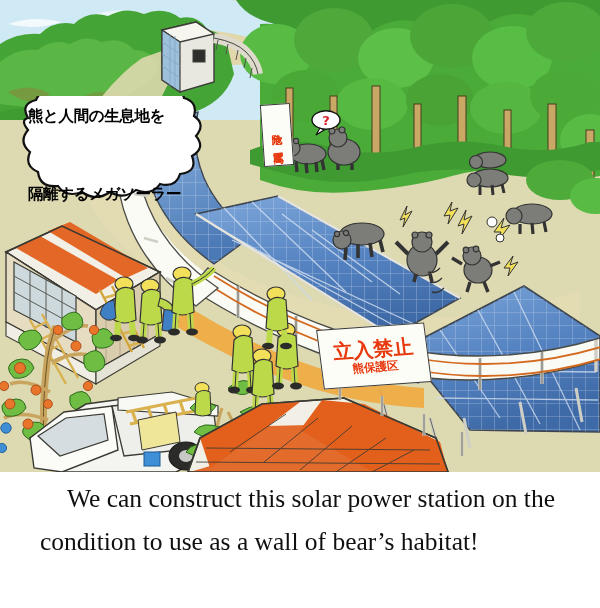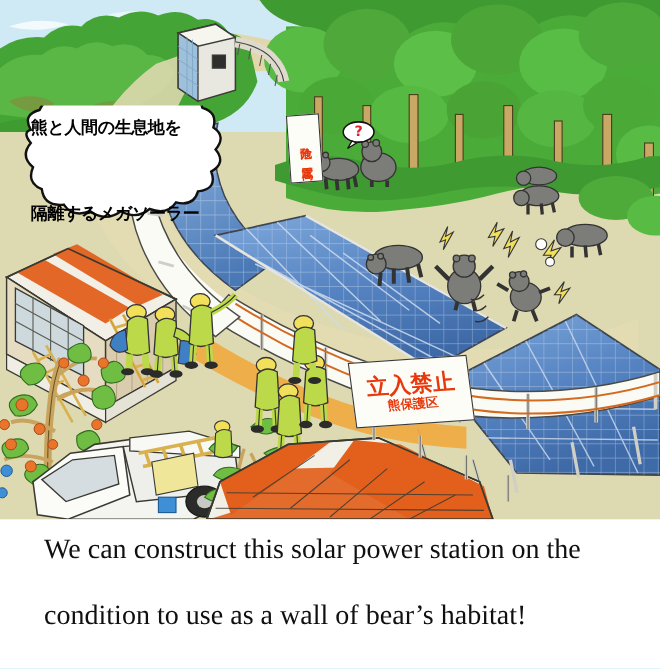--- a/index.html
+++ b/index.html
@@ -165,22 +165,22 @@
     padding: 10px 18px 0 18px;
     box-sizing: border-box;
   }
   #caption .caption-line {
     font-family: "Liberation Serif", serif;
     font-size: 25.5px;
     color: #101010;
     line-height: 1.0;
     text-align: left;
   }
-  #caption .caption-line-1 { margin-left: 22px; margin-top: 4px; }
-  #caption .caption-line-2 { margin-left: 22px; margin-top: 34px; }
+  #caption .caption-line-1 { margin-left: 22px; margin-top: 4px; text-align: center; }
+  #caption .caption-line-2 { margin-left: 22px; margin-top: 17px; }
 </style>
 </head>
 <body>
 
 <div id="page">
 
   <div id="illustration">
     <svg width="600" height="472" viewBox="0 0 600 472" xmlns="http://www.w3.org/2000/svg">
       <defs>
         <clipPath id="frameClip">

